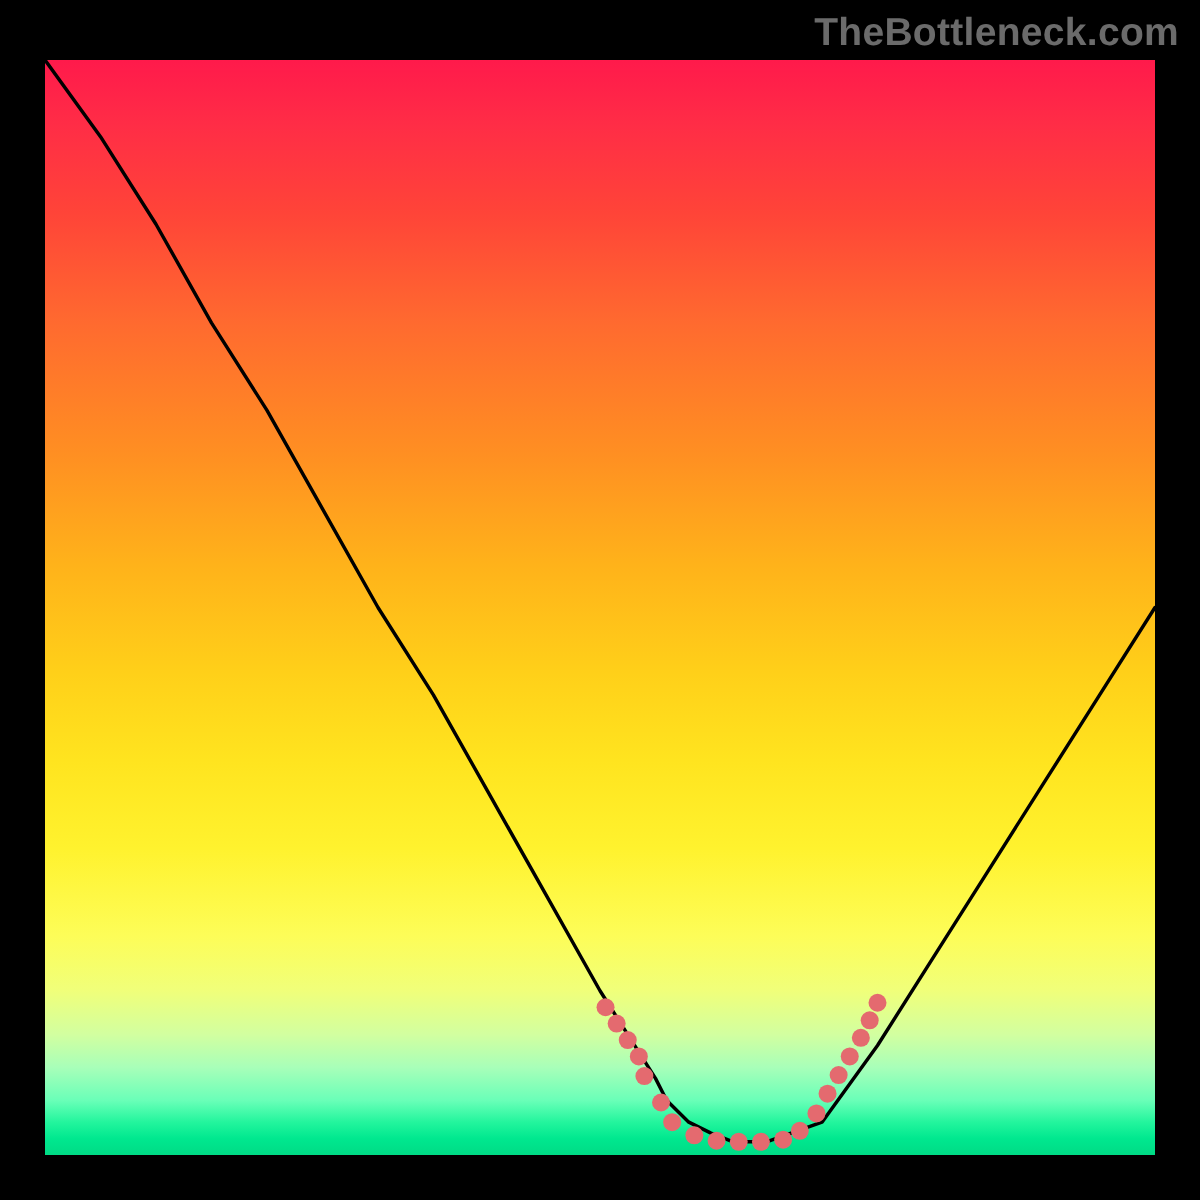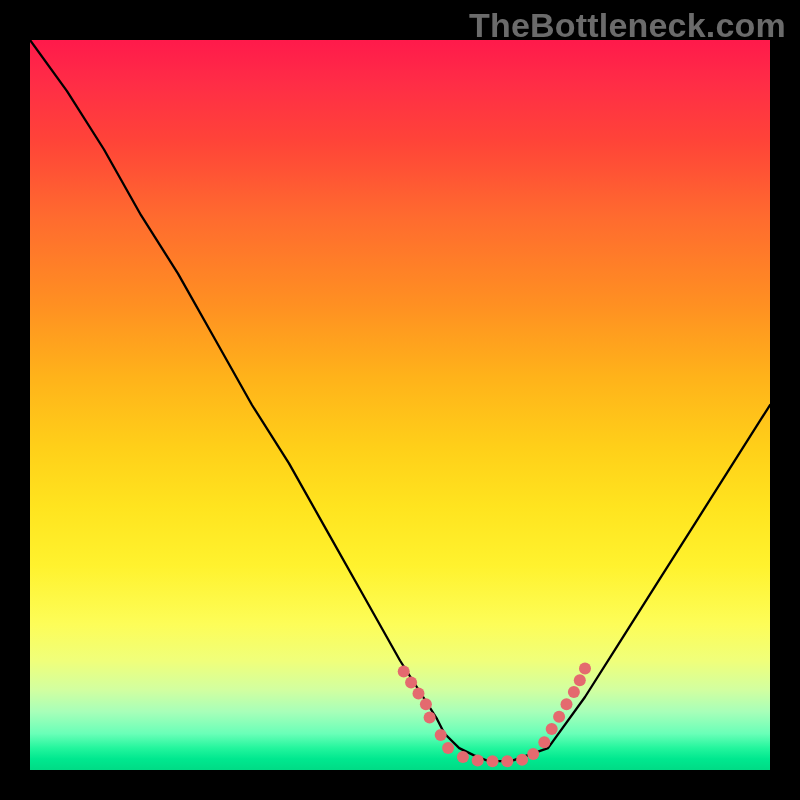--- a/index.html
+++ b/index.html
@@ -11,21 +11,21 @@
     width: 800px;
     height: 800px;
     position: relative;
     background: #000;
   }
   .watermark {
     position: absolute;
     top: 6px;
     right: 14px;
     font-family: Arial, Helvetica, sans-serif;
-    font-size: 34px;
+    font-size: 26px;
     font-weight: bold;
     color: #6b6b6b;
     letter-spacing: 0.2px;
   }
   .plot {
     position: absolute;
     left: 30px;
     top: 40px;
     width: 740px;
     height: 730px;

